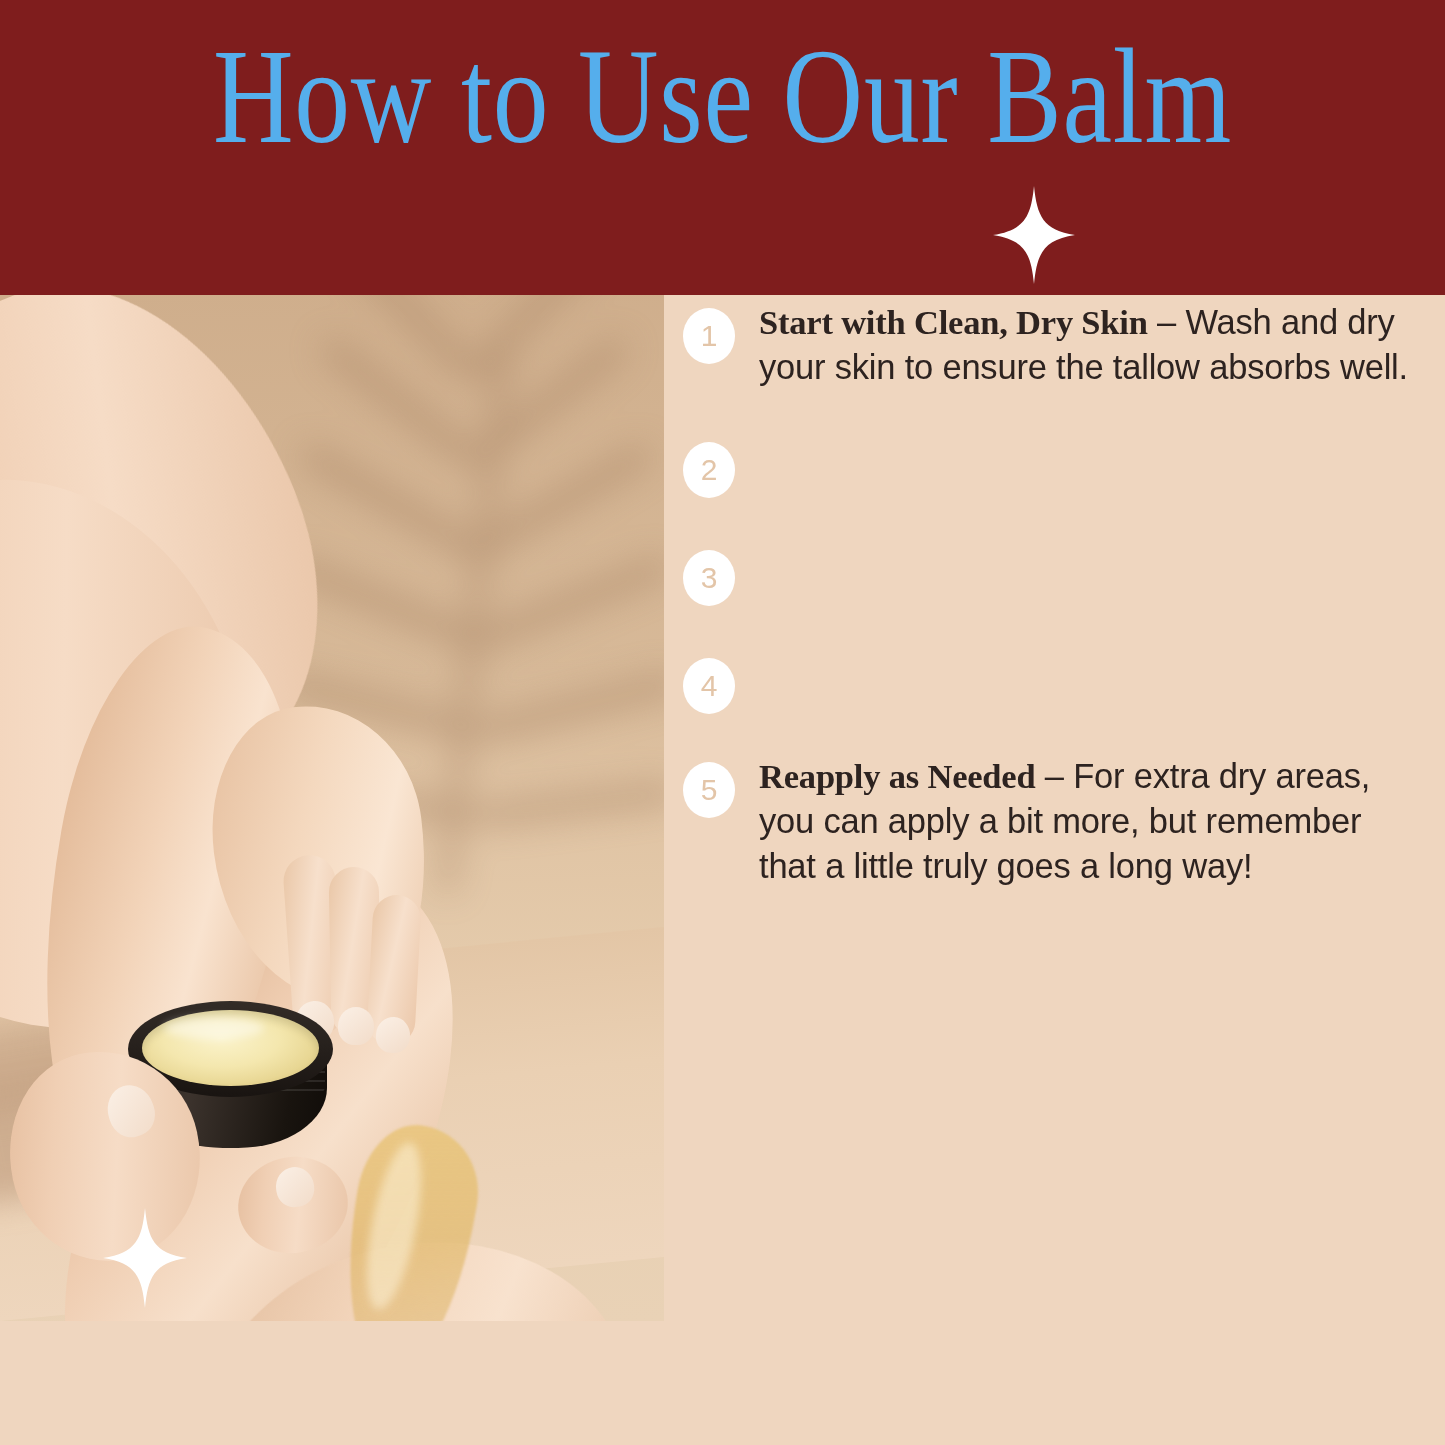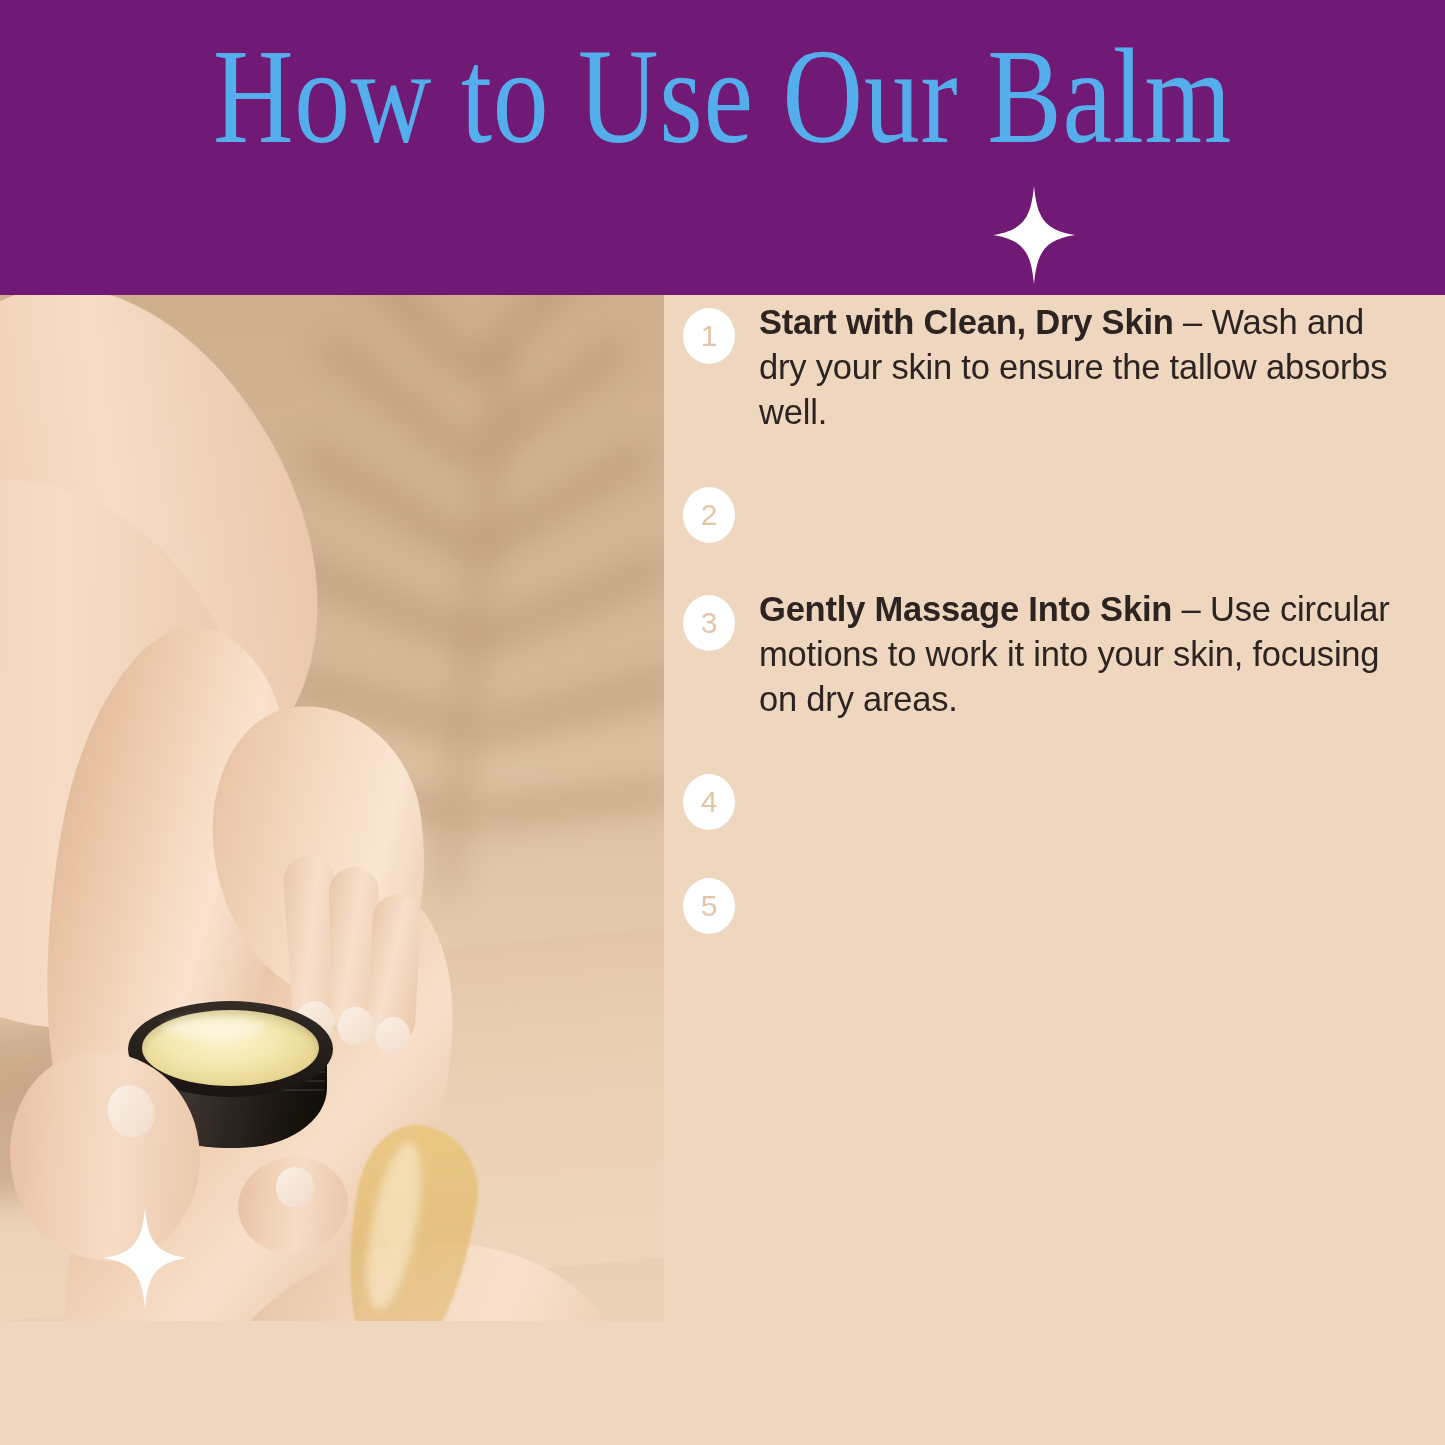--- a/index.html
+++ b/index.html
@@ -25,21 +25,21 @@
     overflow: hidden;
   }
 
   
   .title-bar {
     position: absolute;
     top: 0;
     left: 0;
     width: 1445px;
     height: 295px;
-    background: #701a75;
+    background: #7f1d1d;
   }
 
   .page-title {
     position: absolute;
     top: 28px;
     left: 0;
     width: 1445px;
     text-align: center;
     font-family: "Liberation Serif", "DejaVu Serif", serif;
     font-size: 136px;
@@ -305,20 +305,21 @@
   .step-text {
     flex: 1 1 auto;
     color: #2D2320;
     font-size: 34.5px;
     line-height: 45px;
     letter-spacing: -0.2px;
     font-family: "Liberation Sans", sans-serif;
   }
   .step-text .lead {
     font-weight: bold;
+    font-family: Liberation Serif, serif;
   }
 
   
   .step.s1 { margin-bottom: 44px; }
   .step.s2 { margin-bottom: 44px; }
   .step.s3 { margin-bottom: 44px; }
   .step.s4 { margin-bottom: 40px; }
 </style>
 </head>
 <body>
@@ -405,28 +406,28 @@
         <span class="lead">Start with Clean, Dry Skin</span><span> – Wash and dry your skin to ensure the tallow absorbs well.</span>
       </div>
     </li>
 
     <li class="step s2">
       <div class="badge">2</div>
     </li>
 
     <li class="step s3">
       <div class="badge">3</div>
-      <div class="step-text">
-        <span class="lead">Gently Massage Into Skin</span><span> – Use circular motions to work it into your skin, focusing on dry areas.</span>
-      </div>
     </li>
 
     <li class="step s4">
       <div class="badge">4</div>
     </li>
 
     <li class="step s5">
       <div class="badge">5</div>
+      <div class="step-text">
+        <span class="lead">Reapply as Needed</span><span> – For extra dry areas, you can apply a bit more, but remember that a little truly goes a long way!</span>
+      </div>
     </li>
 
   </ol>
 
 </div>
 
 </body></html>

